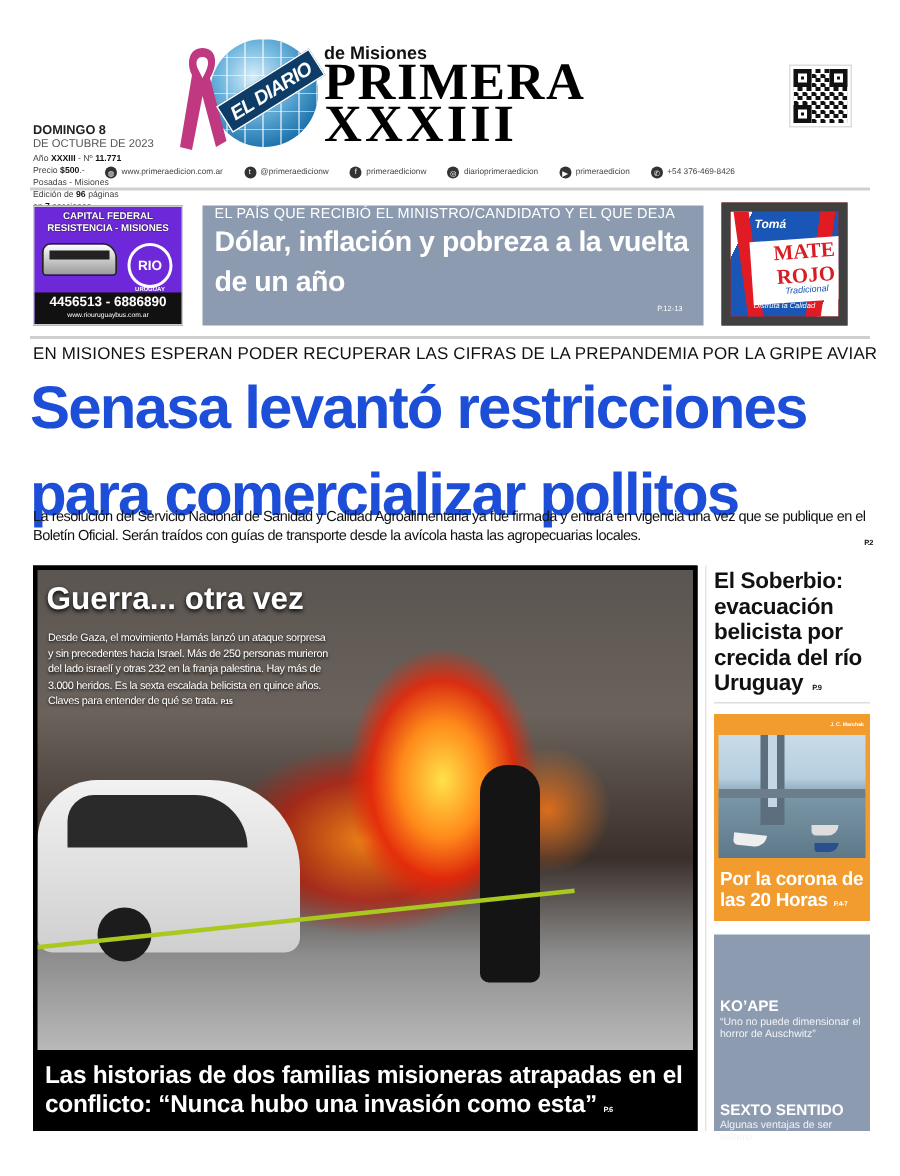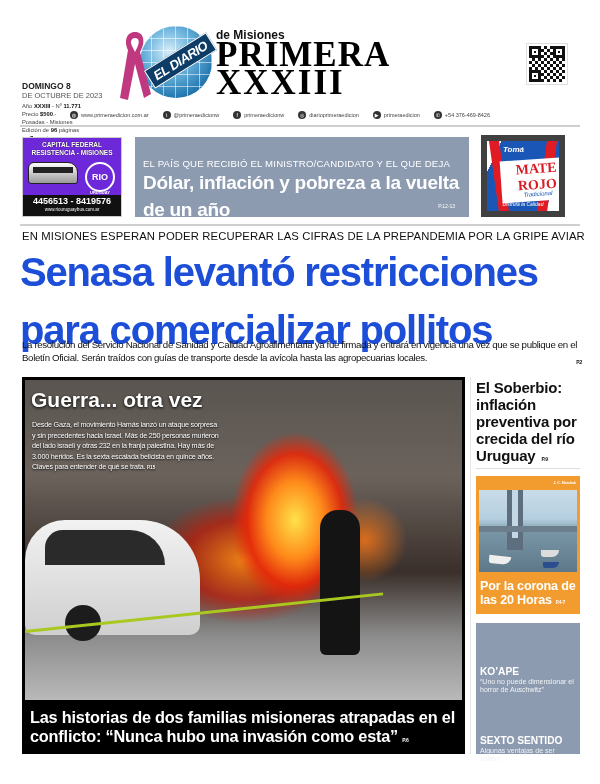--- a/index.html
+++ b/index.html
@@ -47,21 +47,21 @@
   .ad-bus .bus { position: absolute; left: 5px; top: 24px; width: 50px; height: 22px; background: linear-gradient(#fff, #999);
                  border-radius: 6px 10px 3px 3px; border: 1px solid #222; }
   .ad-bus .bus::after { content: ""; position: absolute; left: 4px; top: 4px; width: 40px; height: 6px; background: #222; }
   .ad-bus .rio { position: absolute; left: 62px; top: 24px; width: 30px; height: 30px; border: 2px solid #fff; border-radius: 50%;
                  color: #fff; font-weight: bold; font-size: 9px; text-align: center; line-height: 26px; }
   .ad-bus .rioi { position: absolute; left: 60px; top: 52px; width: 34px; text-align: center; color: #fff; font-size: 4px; font-weight: bold; }
   .ad-bus .band { position: absolute; left: 0; right: 0; bottom: 0; height: 21px; background: #111; text-align: center; color: #fff; }
   .ad-bus .band .ph { font-size: 9px; font-weight: bold; line-height: 12px; }
   .ad-bus .band .url { font-size: 4.5px; line-height: 6px; }
 
-  .promo-top { position: absolute; left: 135px; top: 137px; width: 334px; height: 80px; background: #8c9bb0; padding: 21px 8px; color: #fff; }
+  .promo-top { position: absolute; left: 135px; top: 137px; width: 334px; height: 80px; background: #8c9bb0; padding: 0 8px; color: #fff; }
   .promo-top .kicker { font-size: 9.6px; letter-spacing: 0.2px; white-space: nowrap; }
   .promo-top .head { font-size: 19px; font-weight: bold; line-height: 27px; letter-spacing: -0.3px; }
   .promo-top .pg { position: absolute; right: 14px; bottom: 8px; font-size: 5px; }
 
   .ad-mate { position: absolute; left: 481px; top: 135px; width: 84px; height: 82px; background: #b91c1c; overflow: hidden; border: 6px solid #404040; }
   .ad-mate .blue { position: absolute; left: 0; top: 0; right: 0; bottom: 0; background: linear-gradient(115deg, #fff 0 14%, #1a56b5 14% 86%, #fff 86%); }
   .ad-mate .red1 { position: absolute; left: 8px; top: -5px; width: 10px; height: 95px; background: #e01b24; transform: rotate(-8deg); }
   .ad-mate .red2 { position: absolute; right: 8px; top: -5px; width: 10px; height: 95px; background: #e01b24; transform: rotate(8deg); }
   .ad-mate .toma { position: absolute; left: 16px; top: 4px; color: #fff; font-size: 8px; font-style: italic; font-weight: bold; }
   .ad-mate .card { position: absolute; left: 14px; top: 18px; width: 72px; height: 42px; background: #fff; transform: rotate(-4deg); text-align: center; }
@@ -187,21 +187,21 @@
 
 <div class="ad-bus">
   <div class="t">
       <div>CAPITAL FEDERAL</div>
       <div>RESISTENCIA - MISIONES</div>
     </div>
   <div class="bus"></div>
   <div class="rio">RIO</div>
   <div class="rioi">URUGUAY</div>
   <div class="band">
-    <div class="ph">4456513 - 8419576</div>
+    <div class="ph">4456513 - 6886890</div>
     <div class="url">www.riouruguaybus.com.ar</div>
   </div>
 </div>
 
 <div class="promo-top">
   <div class="kicker">EL PAÍS QUE RECIBIÓ EL MINISTRO/CANDIDATO Y EL QUE DEJA</div>
   <div class="head">Dólar, inflación y pobreza a la vuelta de un año</div>
   <div class="pg">P.12-13</div>
 </div>
 
@@ -237,21 +237,21 @@
     </div>
   </div>
   <div class="caption">
     <span>Las historias de dos familias misioneras atrapadas en el conflicto: “Nunca hubo una invasión como esta”</span> <span class="pg">P.6</span>
   </div>
 </div>
 
 <div class="vsep"></div>
 
 <div class="side-head">
-  <span>El Soberbio: inflación preventiva por crecida del río Uruguay</span><span class="pg">P.9</span>
+  <span>El Soberbio: evacuación belicista por crecida del río Uruguay</span><span class="pg">P.9</span>
 </div>
 <div class="rule3"></div>
 
 <div class="dep">
   <div class="lab">EL DEPORTIVO</div>
   <div class="by">J. C. Marchak</div>
   <div class="pic">
     <div class="tower"></div>
     <div class="deck2"></div>
     <div class="boat1"></div>

